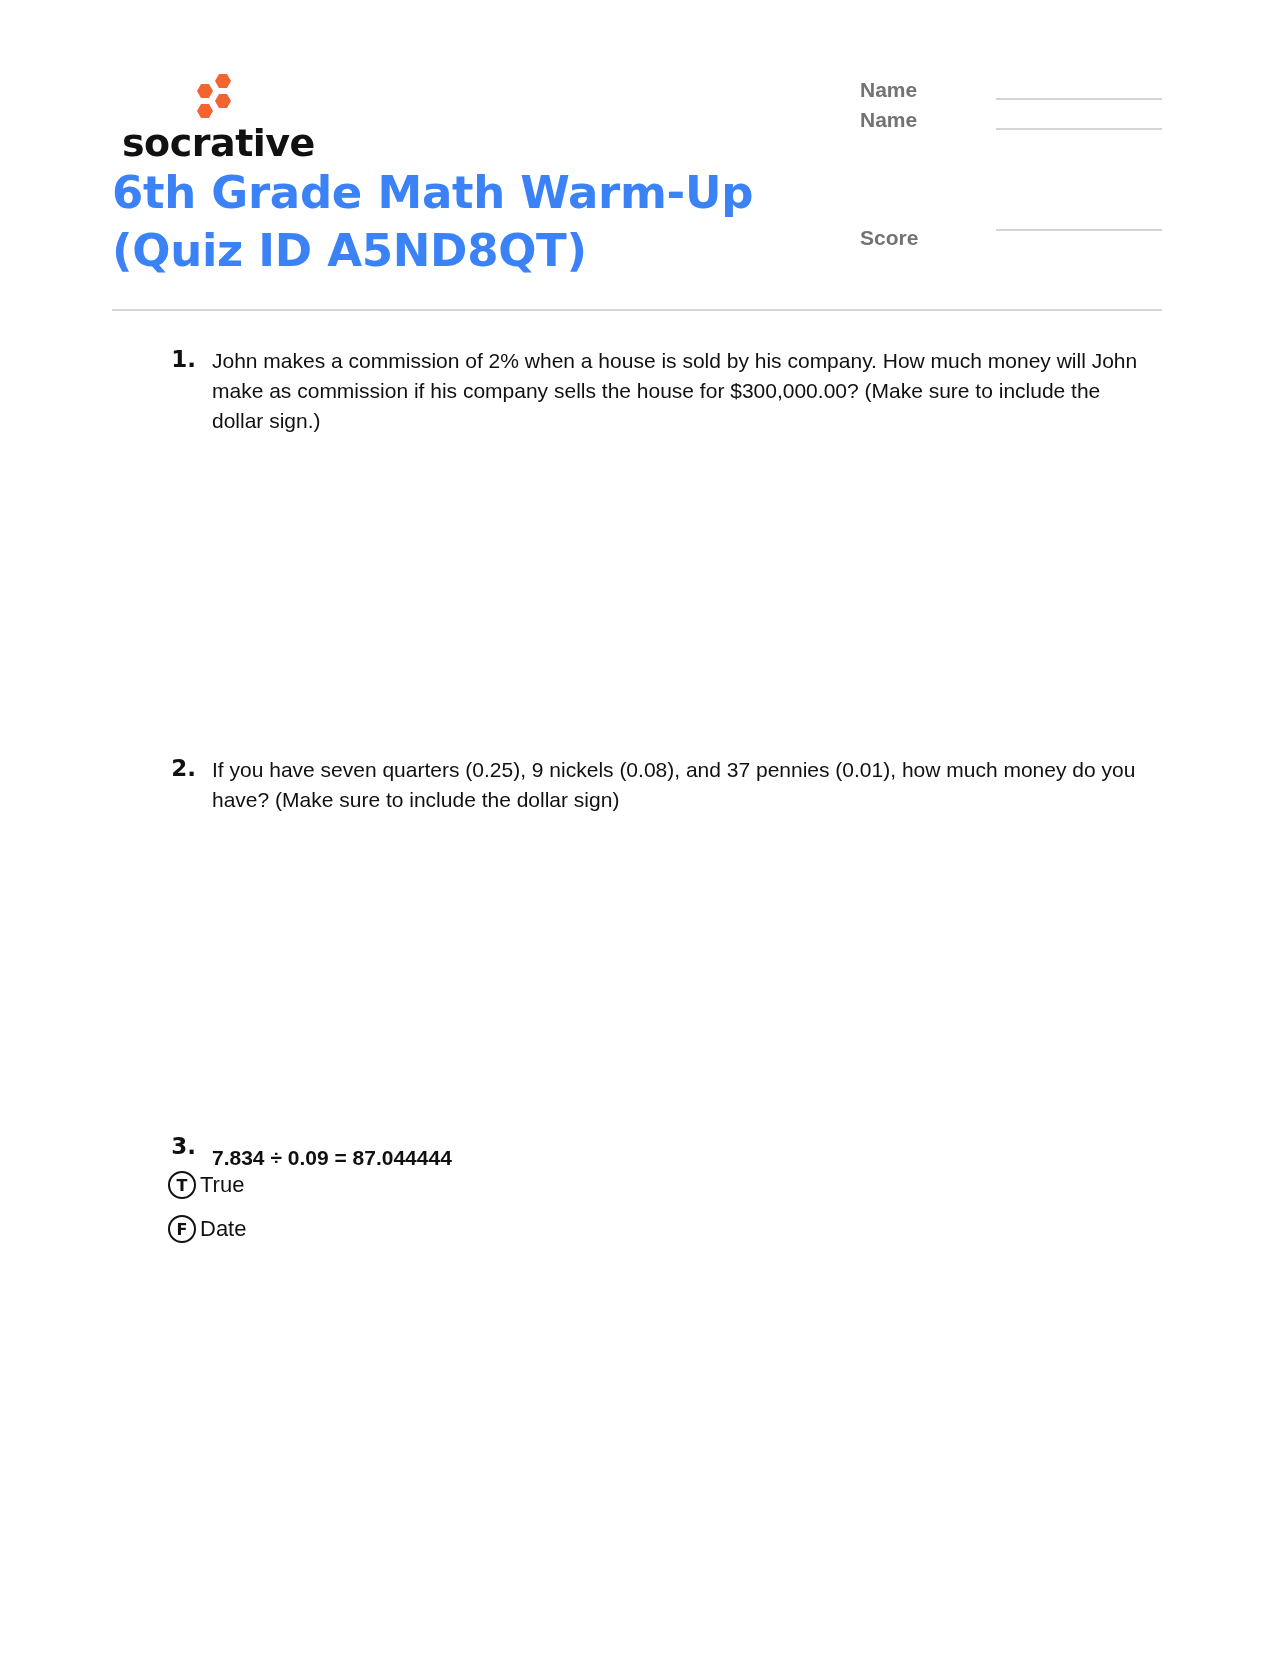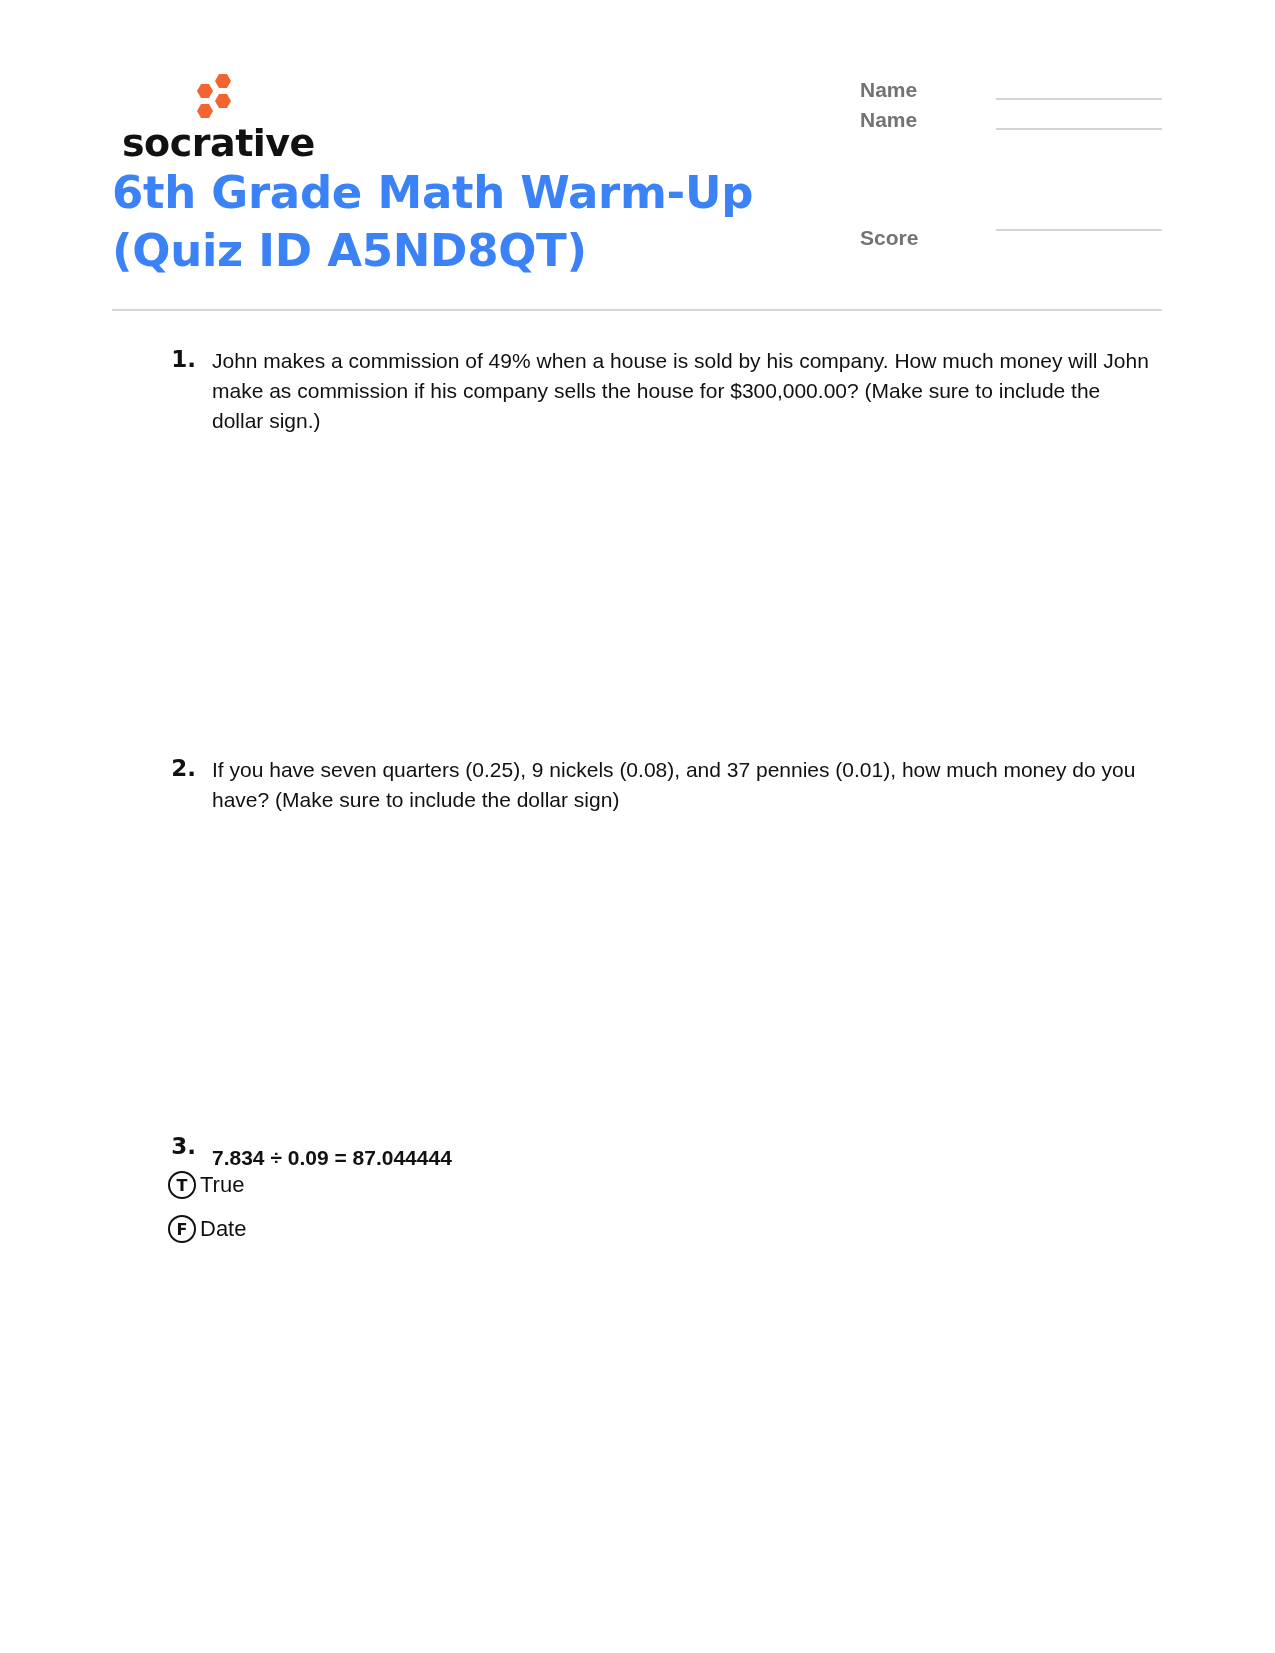--- a/index.html
+++ b/index.html
@@ -45,21 +45,21 @@
 <div class="abs meta-line" style="left:996px; top:128px;"></div>
 
 <div class="abs meta-label" style="left:860px; top:210px;margin-top:16px;">Score</div>
 <div class="abs meta-line" style="left:996px; top:229px;"></div>
 
 <div class="abs title">6th Grade Math Warm-Up (Quiz ID A5ND8QT)</div>
 
 <div class="abs divider"></div>
 
 <div class="abs qnum" style="left:146px; top:346px;">1.</div>
-<div class="abs qtext" style="left:212px; top:346px;">John makes a commission of 49% when a house is sold by his company. How much money will John make as commission if his company sells the house for $300,000.00? (Make sure to include the dollar sign.)</div>
+<div class="abs qtext" style="left:212px; top:346px;">John makes a commission of 2% when a house is sold by his company. How much money will John make as commission if his company sells the house for $300,000.00? (Make sure to include the dollar sign.)</div>
 
 <div class="abs qnum" style="left:146px; top:755px;">2.</div>
 <div class="abs qtext" style="left:212px; top:755px;">If you have seven quarters (0.25), 9 nickels (0.08), and 37 pennies (0.01), how much money do you have? (Make sure to include the dollar sign)</div>
 
 <div class="abs qnum" style="left:146px; top:1133px;">3.</div>
 <div class="abs qtext" style="left:212px; top:1143px;font-weight:bold;">7.834 ÷ 0.09 = 87.044444</div>
 
 <div class="abs opt" style="left:168px; top:1171px;">
   <div class="opt-circle">T</div>
   <span class="opt-label">True</span>

